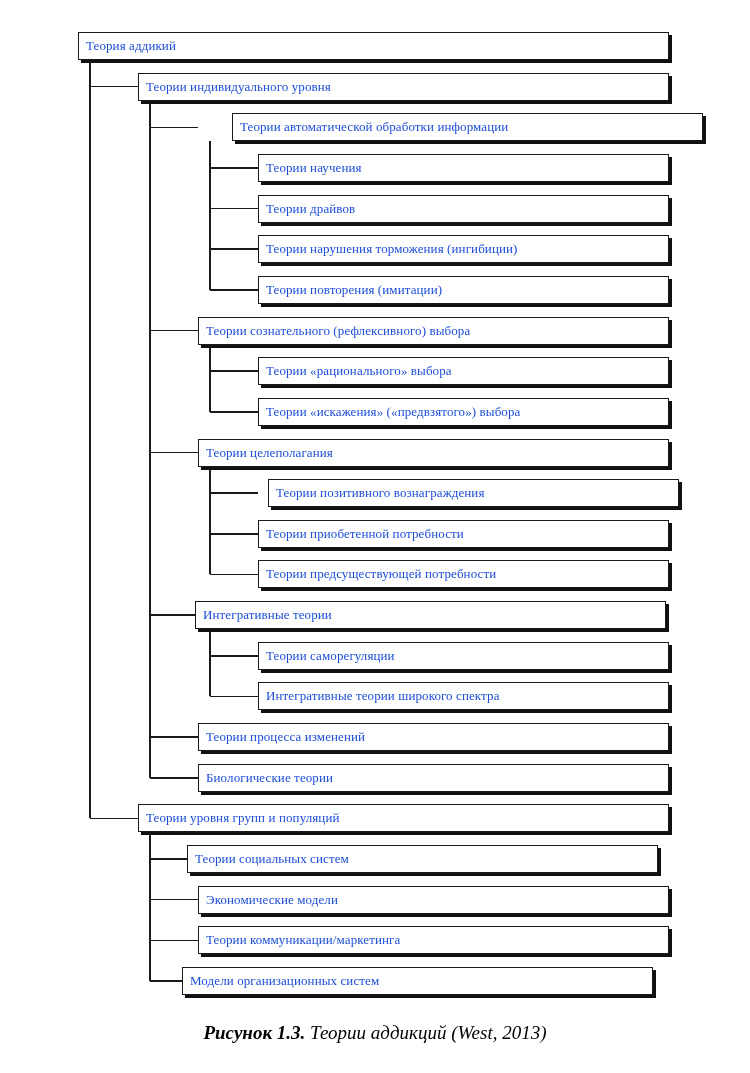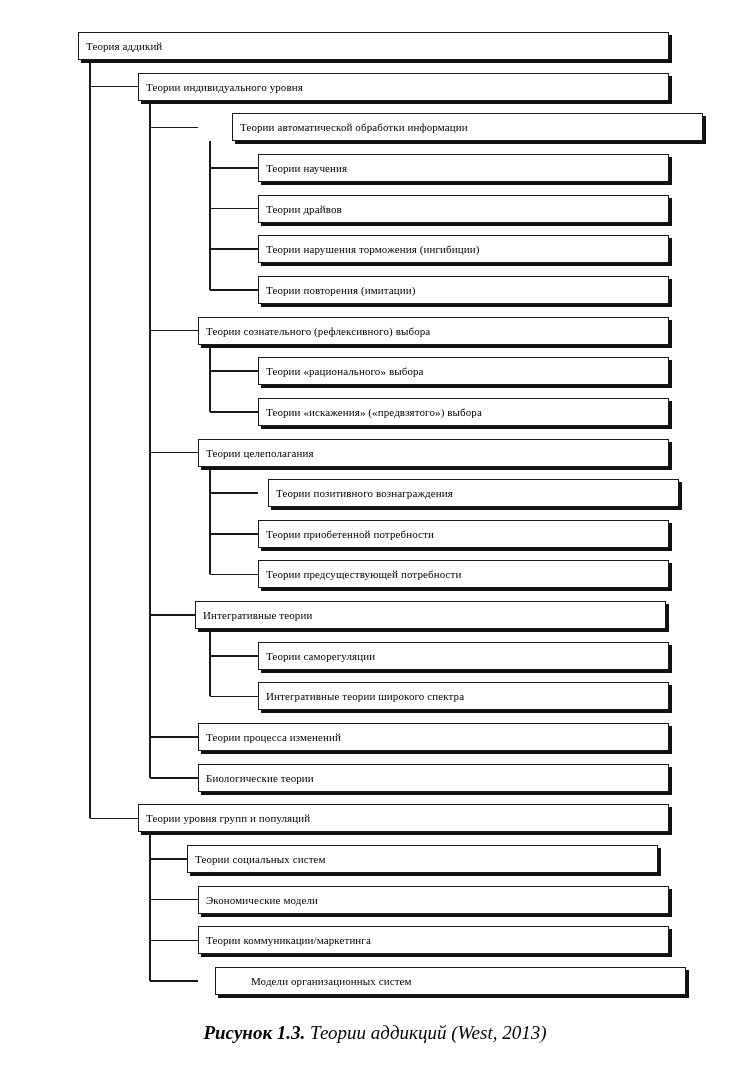--- a/index.html
+++ b/index.html
@@ -44,25 +44,25 @@
     border: 1.6px solid #1a1a1a;
     box-shadow: 3px 3px 0 0 #111111;
     display: flex;
     align-items: center;
     z-index: 2;
   }
   .node .label {
     display: block;
     padding-left: 7px;
     padding-right: 6px;
-    font-size: 11px;
+    font-size: 13px;
     line-height: 18px;
     white-space: nowrap;
     letter-spacing: 0.1px;
-    color: #000000;
+    color: #1d4ed8;
   }
 
   
   #caption {
     position: absolute;
     left: 0;
     top: 1022px;
     width: 750px;
     text-align: center;
     font-size: 19px;
@@ -176,21 +176,21 @@
       </div>
       <div class="node" style="left: 187px; top: 845px; width: 471px;">
         <span class="label">Теории социальных систем</span>
       </div>
       <div class="node" style="left: 198px; top: 885.65px; width: 471px;">
         <span class="label">Экономические модели</span>
       </div>
       <div class="node" style="left: 198px; top: 926.3px; width: 471px;">
         <span class="label">Теории коммуникации/маркетинга</span>
       </div>
-      <div class="node" style="left: 215px; top: 966.95px; width: 471px; padding-left: 28px;">
+      <div class="node" style="left: 182px; top: 966.95px; width: 471px;">
         <span class="label">Модели организационных систем</span>
       </div>
     </div>
 </div>
 
 <div id="caption">
   <span class="cap-num">Рисунок 1.3.</span>
   <span class="cap-text">Теории аддикций (West, 2013)</span>
 </div>
 

